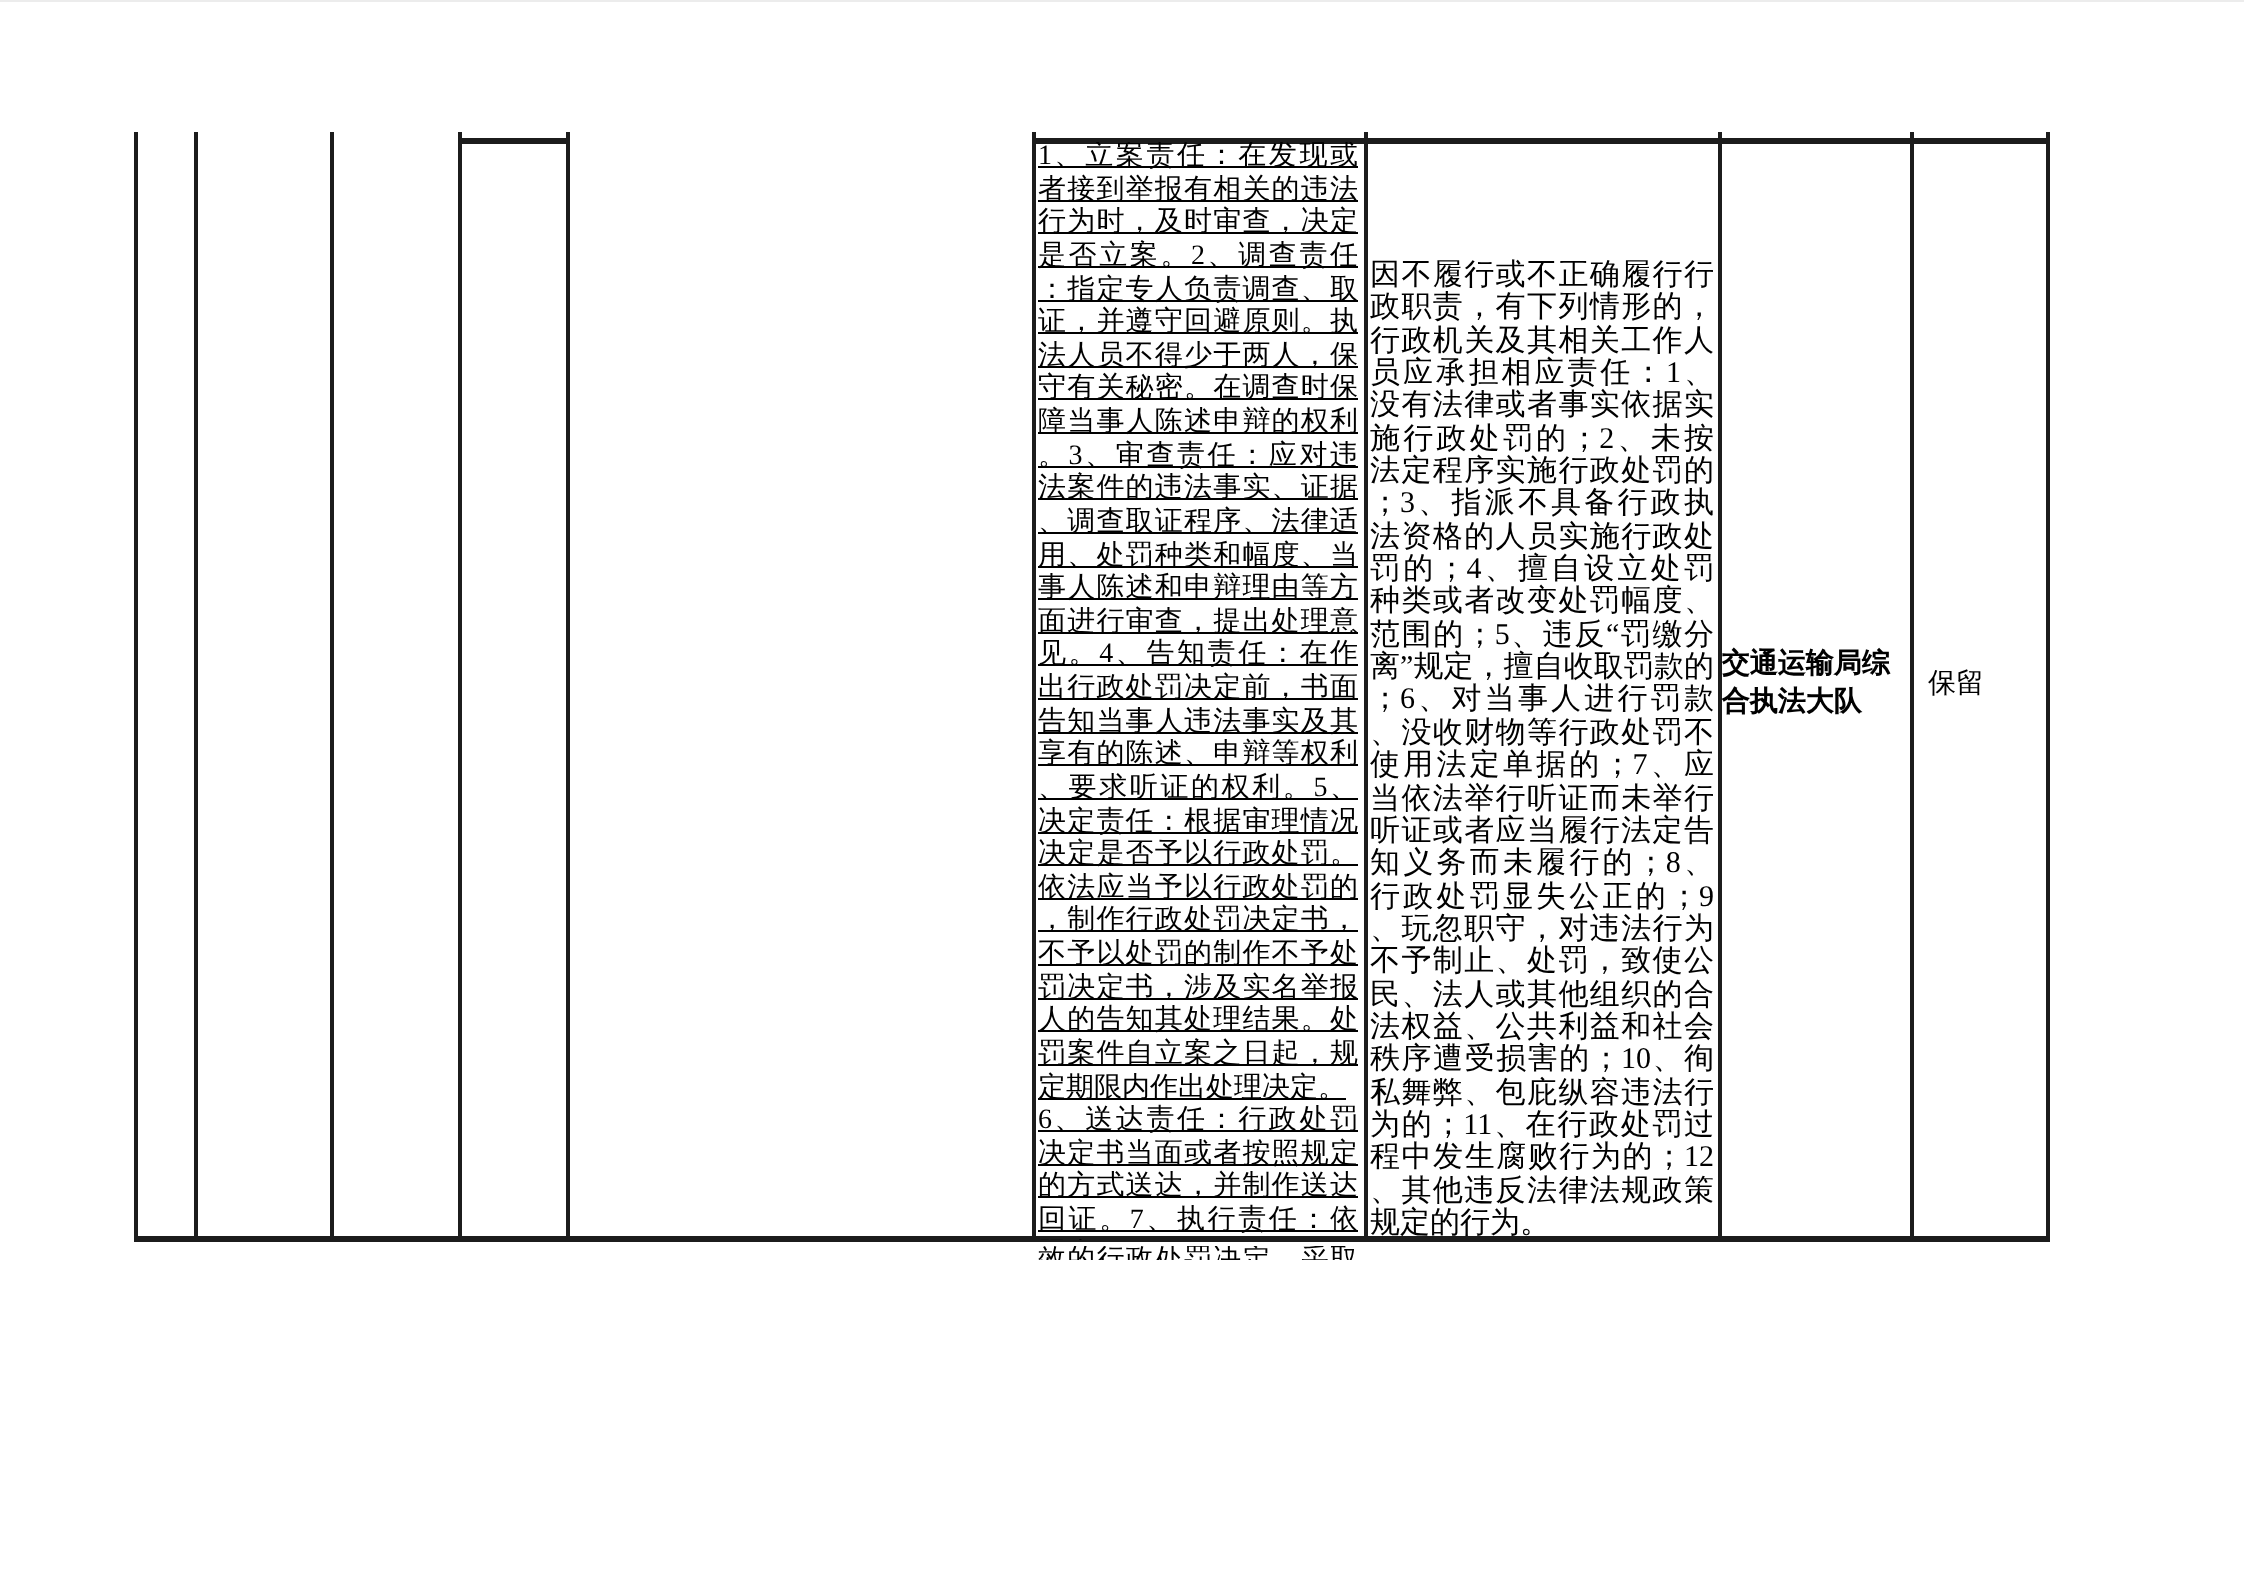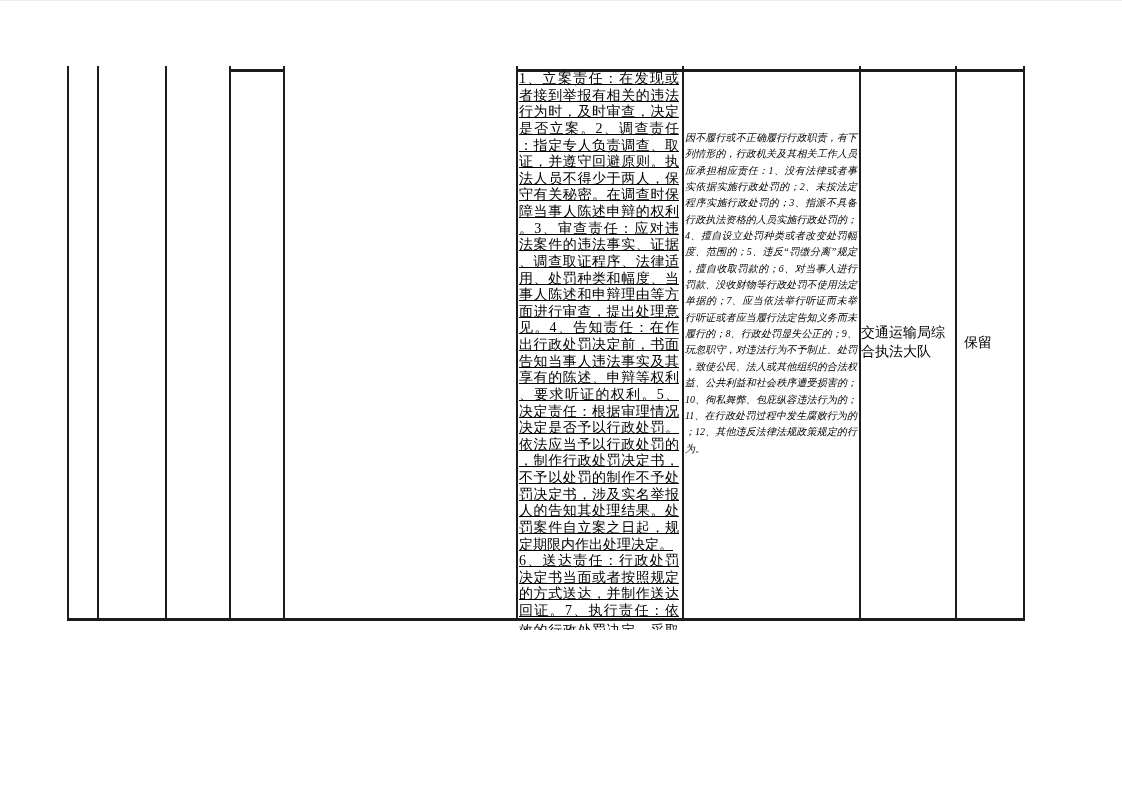--- a/index.html
+++ b/index.html
@@ -69,23 +69,22 @@
     width: 160px;
     height: 7px;
     overflow: hidden;
     font-size: 14px;
     line-height: 16.62px;
   }
   .accountability-cell {
     left: 618px;
     top: 64px;
     width: 172px;
-    font-size: 10px;
+    font-size: 15px;
     line-height: 16.35px;
-    font-style: italic;
   }
   .agency-cell {
     left: 794px;
     top: 0;
     width: 92px;
     height: 552px;
     display: flex;
     align-items: center;
     font-size: 14px;
     line-height: 19px;
@@ -138,21 +137,21 @@
 
   <div class="cell-text duty-cell">
     <p>1、立案责任：在发现或者接到举报有相关的违法行为时，及时审查，决定是否立案。2、调查责任：指定专人负责调查、取证，并遵守回避原则。执法人员不得少于两人，保守有关秘密。在调查时保障当事人陈述申辩的权利。3、审查责任：应对违法案件的违法事实、证据、调查取证程序、法律适用、处罚种类和幅度、当事人陈述和申辩理由等方面进行审查，提出处理意见。4、告知责任：在作出行政处罚决定前，书面告知当事人违法事实及其享有的陈述、申辩等权利、要求听证的权利。5、决定责任：根据审理情况决定是否予以行政处罚。依法应当予以行政处罚的，制作行政处罚决定书，不予以处罚的制作不予处罚决定书，涉及实名举报人的告知其处理结果。处罚案件自立案之日起，规定期限内作出处理决定。</p>
     <p>6、送达责任：行政处罚决定书当面或者按照规定的方式送达，并制作送达回证。7、执行责任：依照生</p>
   </div>
 
   <div class="cell-text duty-overflow">效的行政处罚决定，采取相应</div>
 
   <div class="cell-text accountability-cell">因不履行或不正确履行行政职责，有下列情形的，行政机关及其相关工作人员应承担相应责任：1、没有法律或者事实依据实施行政处罚的；2、未按法定程序实施行政处罚的；3、指派不具备行政执法资格的人员实施行政处罚的；4、擅自设立处罚种类或者改变处罚幅度、范围的；5、违反“罚缴分离”规定，擅自收取罚款的；6、对当事人进行罚款、没收财物等行政处罚不使用法定单据的；7、应当依法举行听证而未举行听证或者应当履行法定告知义务而未履行的；8、行政处罚显失公正的；9、玩忽职守，对违法行为不予制止、处罚，致使公民、法人或其他组织的合法权益、公共利益和社会秩序遭受损害的；10、徇私舞弊、包庇纵容违法行为的；11、在行政处罚过程中发生腐败行为的；12、其他违反法律法规政策规定的行为。</div>
 
-  <div class="agency-cell" style="position:absolute;">
+  <div class="agency-cell" style="position:absolute;font-weight:bold;">
     <div class="inner">交通运输局综合执法大队</div>
   </div>
 
   <div class="status-cell" style="position:absolute;">
     <div>保留</div>
   </div>
 
 </div>
 
 </body></html>

